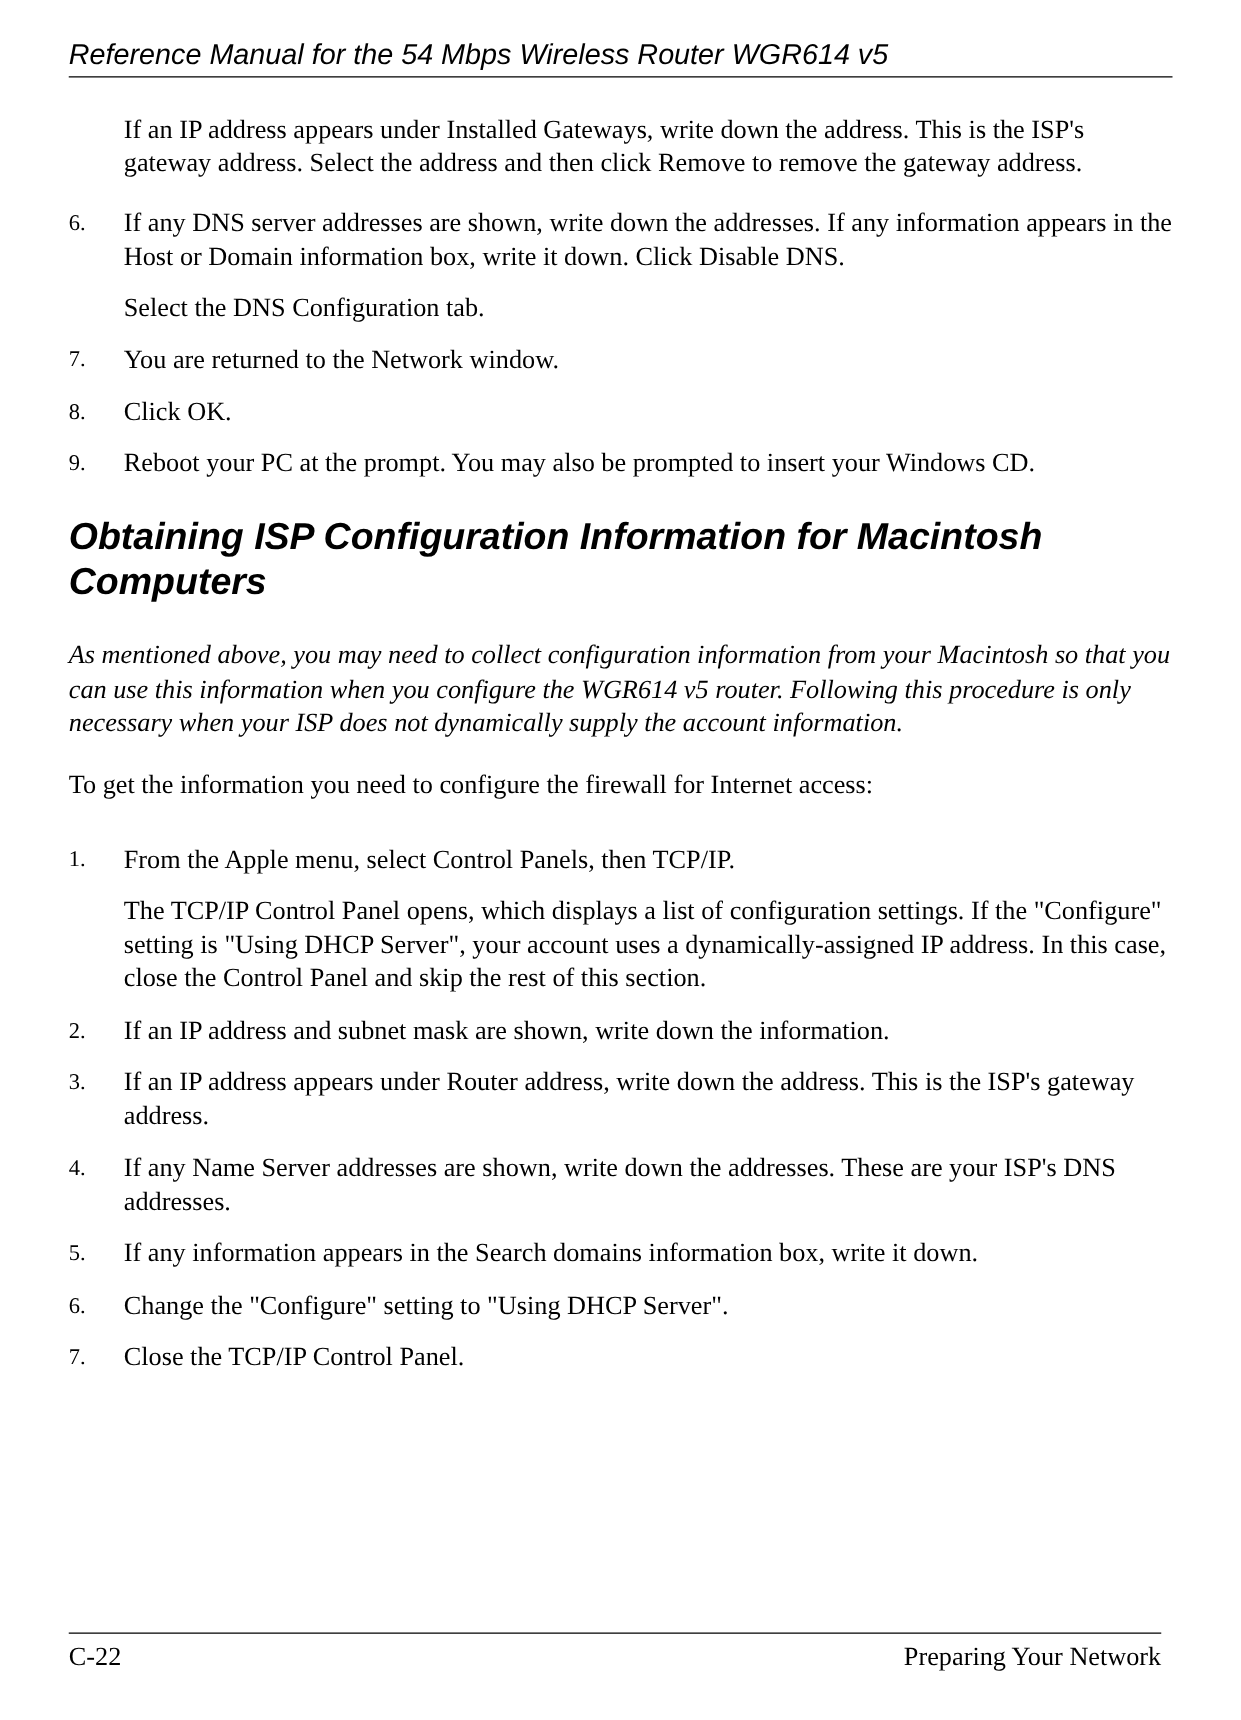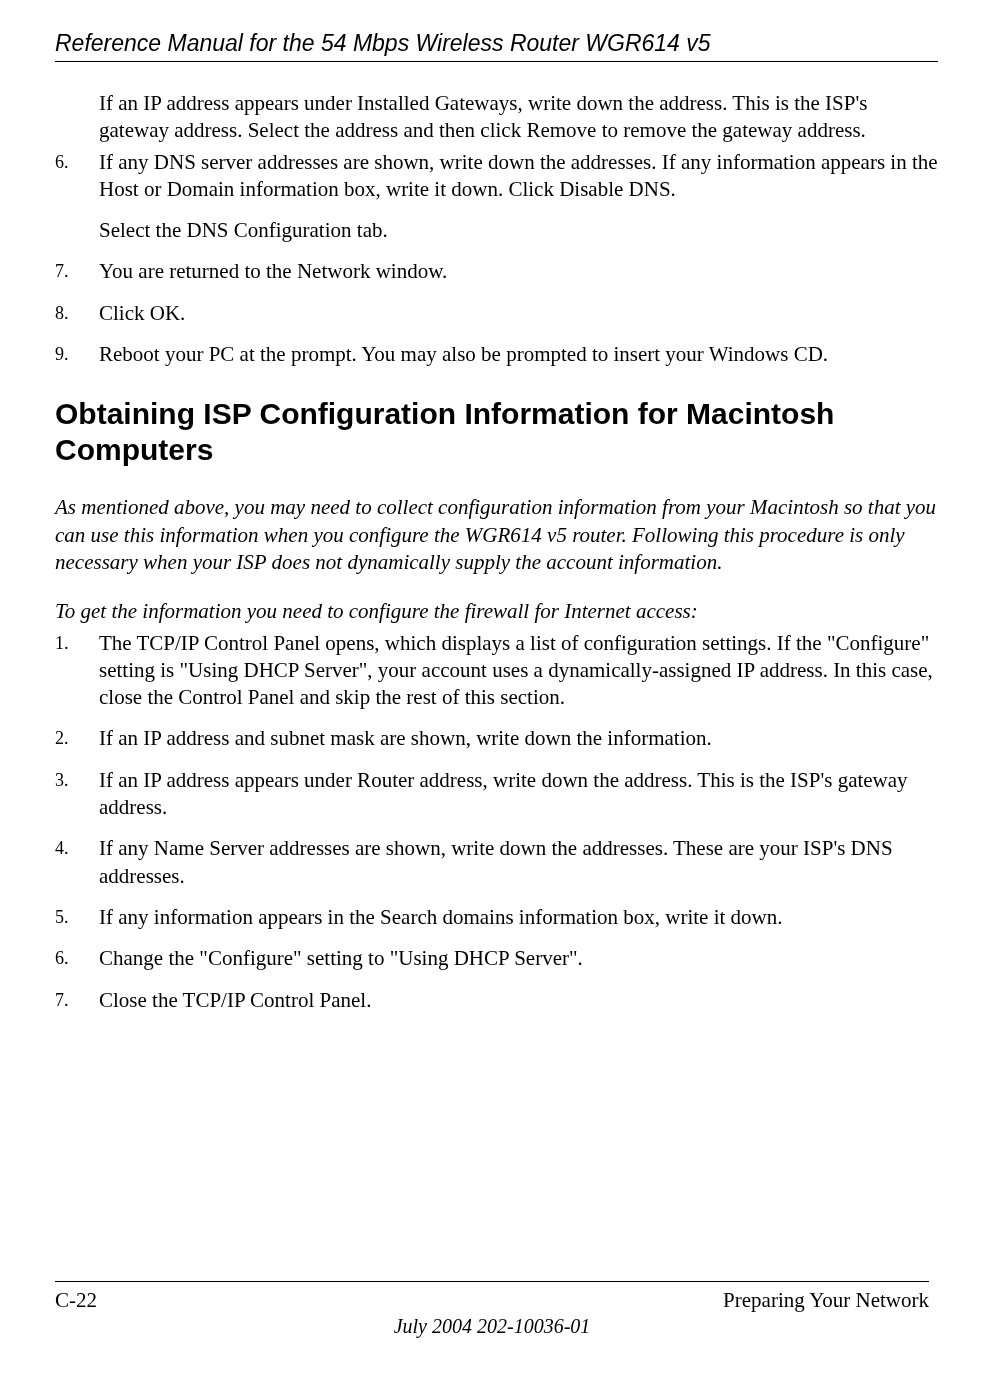--- a/index.html
+++ b/index.html
@@ -30,21 +30,21 @@
       border-top: 1.5px solid #000;
       margin-bottom: 28px;
     }
     .body-text {
       font-size: 21px;
       line-height: 1.3;
       color: #000;
     }
     .indented-para {
       margin-left: 44px;
-      margin-bottom: 4px;
+      margin-bottom: 20px;
     }
     .list-item {
       display: flex;
       margin-bottom: 14px;
     }
     .list-marker {
       font-size: 18px;
       width: 44px;
       flex-shrink: 0;
       line-height: 1.5;
@@ -59,28 +59,28 @@
       margin-bottom: 0;
     }
     .section-heading {
       font-family: Arial, Helvetica, sans-serif;
       font-size: 30px;
       font-weight: bold;
       color: #000;
       margin-top: 28px;
       margin-bottom: 26px;
       line-height: 1.2;
+      font-style: italic;
     }
     .intro-para {
       margin-bottom: 22px;
       font-style: italic;
     }
     .instruction-para {
-      margin-bottom: 4px;
-      font-style: italic;
+      margin-bottom: 32px;
     }
     .footer {
       position: absolute;
       bottom: 38px;
       left: 55px;
       right: 64px;
     }
     .footer-rule {
       border: none;
       border-top: 1.5px solid #000;
@@ -144,20 +144,21 @@
 
   <h2 class="section-heading">Obtaining ISP Configuration Information for Macintosh Computers</h2>
 
   <p class="body-text intro-para">As mentioned above, you may need to collect configuration information from your Macintosh so that you can use this information when you configure the WGR614 v5 router. Following this procedure is only necessary when your ISP does not dynamically supply the account information.</p>
 
   <p class="body-text instruction-para">To get the information you need to configure the firewall for Internet access:</p>
 
   <div class="list-item body-text">
     <div class="list-marker">1.</div>
     <div class="list-content">
+      <p>From the Apple menu, select Control Panels, then TCP/IP.</p>
       <p>The TCP/IP Control Panel opens, which displays a list of configuration settings. If the "Configure" setting is "Using DHCP Server", your account uses a dynamically-assigned IP address. In this case, close the Control Panel and skip the rest of this section.</p>
     </div>
   </div>
 
   <div class="list-item body-text">
     <div class="list-marker">2.</div>
     <div class="list-content">
       <p>If an IP address and subnet mask are shown, write down the information.</p>
     </div>
   </div>
@@ -197,14 +198,13 @@
     </div>
   </div>
 </div>
 
 <div class="footer">
   <hr class="footer-rule">
   <div class="footer-row">
     <span class="footer-page">C-22</span>
     <span class="footer-section">Preparing Your Network</span>
   </div>
-  <div class="footer-date">July 2004 202-10036-01</div>
 </div>
 
 </body></html>

